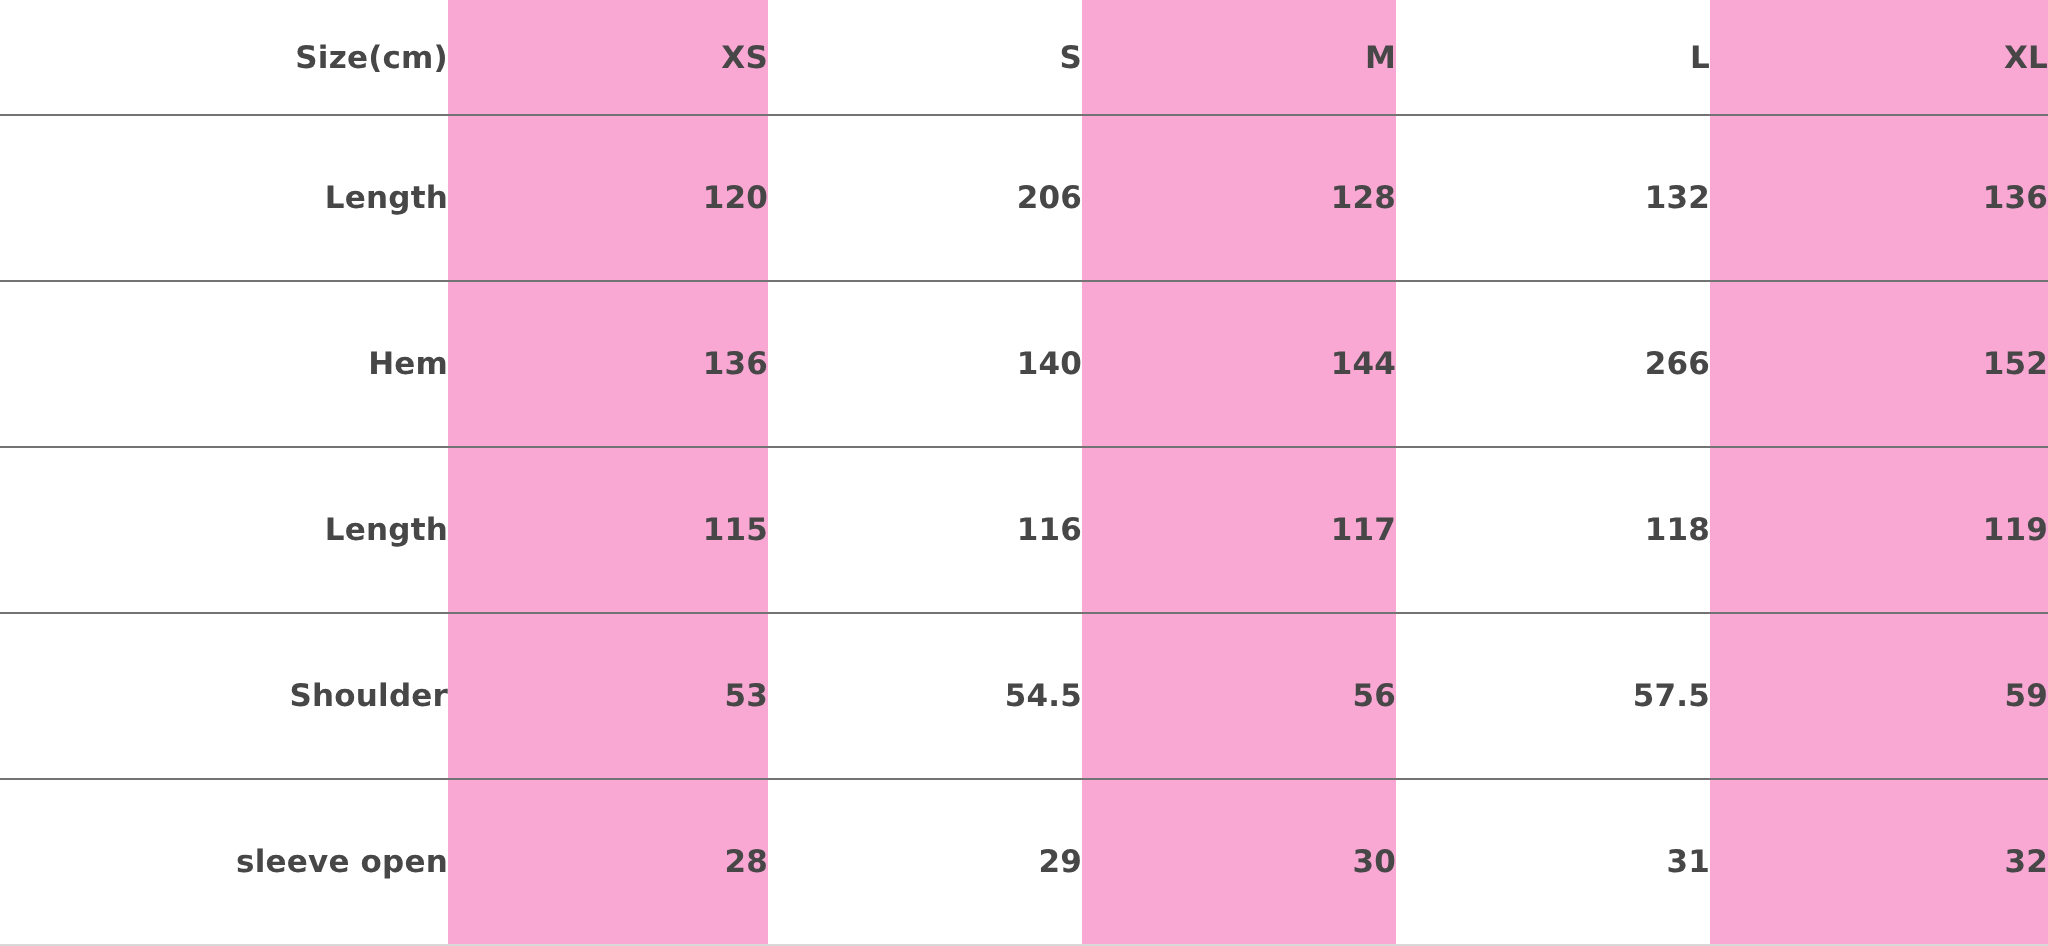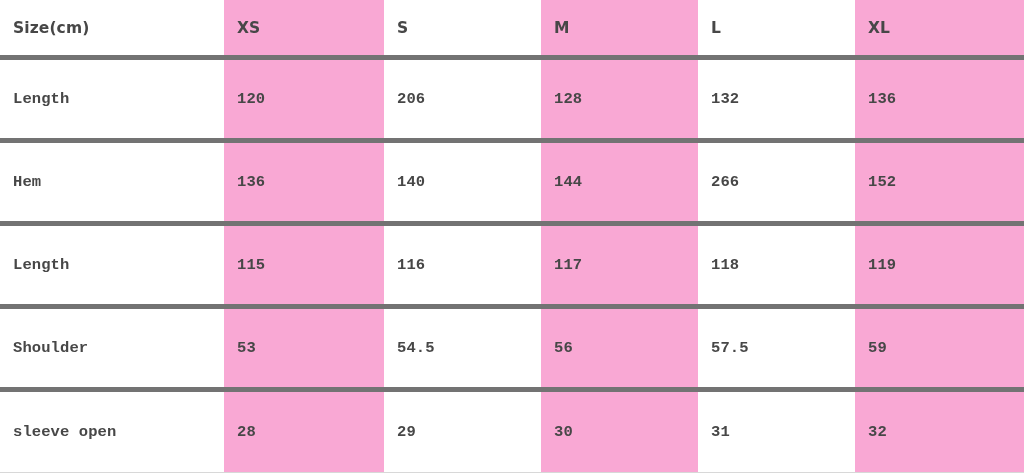--- a/index.html
+++ b/index.html
@@ -27,35 +27,34 @@
   #size-chart col.c-m     { width: 157px; }
   #size-chart col.c-l     { width: 157px; }
   #size-chart col.c-xl    { width: 169px; }
 
   #size-chart tr {
     height: 57.6px;
   }
 
   #size-chart th,
   #size-chart td {
-    padding: 13px;
+    padding: 0;
     margin: 0;
-    text-align: left;
+    text-align: right;
     vertical-align: middle;
     font-size: 15.5px;
     font-weight: bold;
     color: #474747;
     letter-spacing: 0.1px;
     border: 0;
   }
 
   
   #size-chart tbody tr {
-    border-top: 5px solid #737373;
-    font-family: Liberation Mono, monospace;
+    border-top: 1px solid #737373;
   }
   #size-chart tbody tr:last-child {
     border-bottom: 1px solid #d8d8d8;
     border-radius: 25px;
   }
 
   
   .tinted {
     background-color: #f9a8d4;
   }

